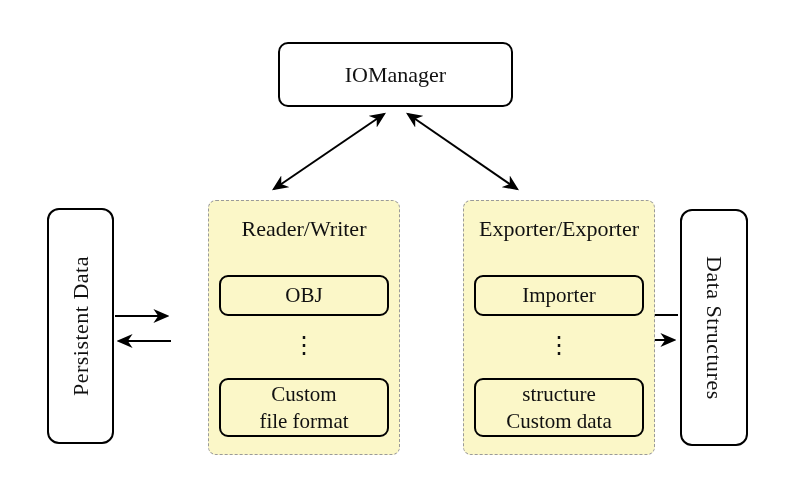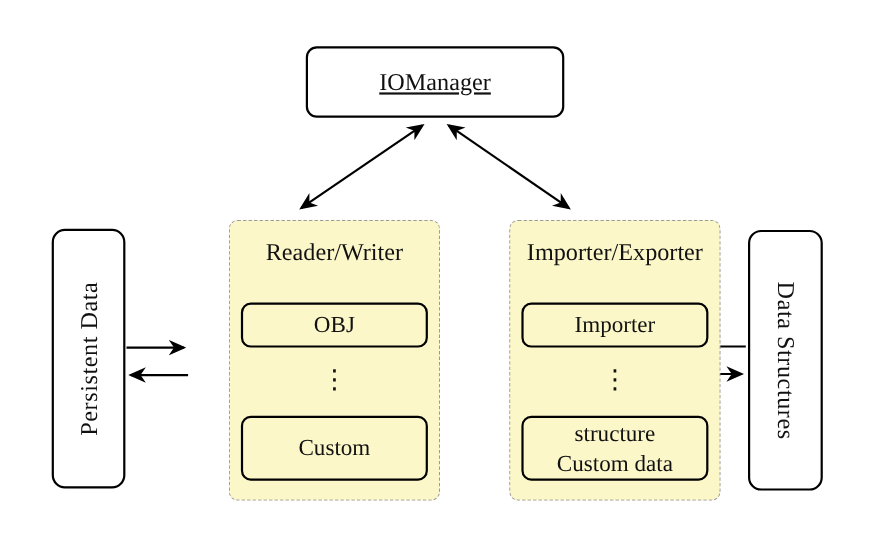--- a/index.html
+++ b/index.html
@@ -21,21 +21,21 @@
   
   .node {
     position: absolute;
     box-sizing: border-box;
     background: #ffffff;
     border: 2.5px solid #000000;
     display: flex; align-items: center; justify-content: center;
   }
   .node-io {
     left: 278px; top: 42px; width: 235px; height: 65px;
-    border-radius: 10px; font-size: 22px; text-decoration: underline;
+    border-radius: 10px; font-size: 22px;
   }
   .node-vert { border-radius: 12px; }
   .node-vert .vlabel {
     writing-mode: vertical-rl;
     font-size: 22px;
     letter-spacing: 0.5px;
     white-space: nowrap;
   }
   .node-persistent { left: 47px; top: 208px; width: 67px; height: 236px; }
   .node-persistent .vlabel { transform: rotate(180deg); }
@@ -112,25 +112,26 @@
   </div>
 
   <div class="panel panel-rw">
     <div class="panel-title">Reader/Writer</div>
     <div class="inner-box inner-top">
       <span>OBJ</span>
     </div>
     <div class="dots">⋮</div>
     <div class="inner-box inner-bottom">
       <span>Custom</span>
+      <span>file format</span>
     </div>
   </div>
 
   <div class="panel panel-ie">
-    <div class="panel-title">Importer/Exporter</div>
+    <div class="panel-title">Exporter/Exporter</div>
     <div class="inner-box inner-top">
       <span>Importer</span>
     </div>
     <div class="dots">⋮</div>
     <div class="inner-box inner-bottom">
       <span>structure</span>
       <span>Custom data</span>
     </div>
   </div>
 

